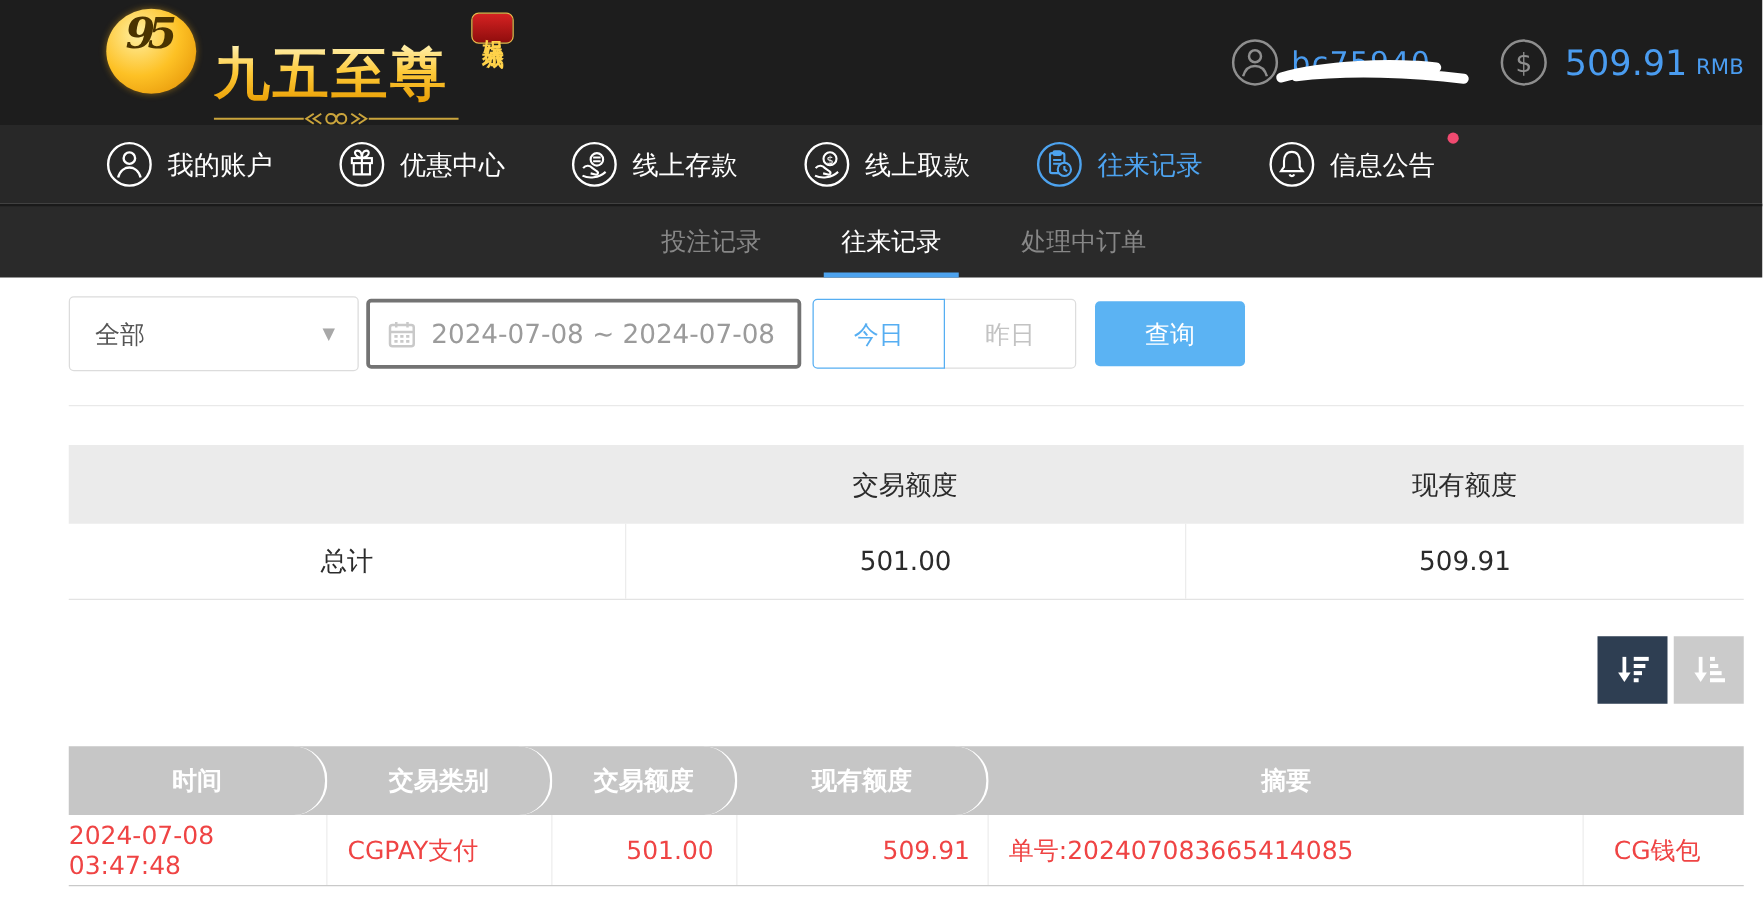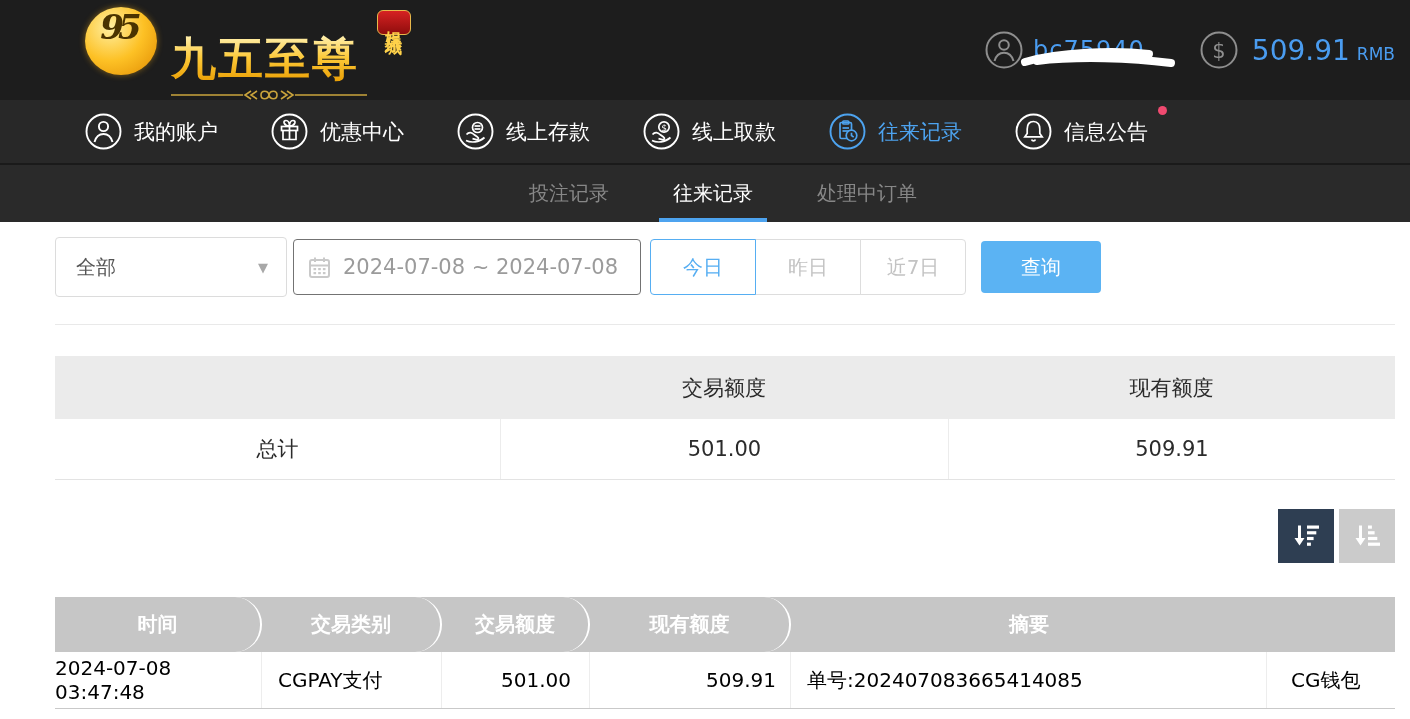--- a/index.html
+++ b/index.html
@@ -57,21 +57,21 @@
 
   .row { margin-left:55px; margin-right:15px; }
 
   
   .filters { margin-top:17px; height:56px; display:flex; align-items:center; }
   .select { width:232px; height:60px; border:1px solid #dcdcdc; border-radius:4px;
             display:flex; align-items:center; justify-content:space-between;
             padding:0 18px 0 20px; cursor:pointer; background:#fff; }
   .select .val { font-size:20px; color:#555; }
   .caret { font-size:13px; color:#a8a8a8; }
-  .datebox { width:348px; height:56px; border:1px solid #737373; border-radius:4px;
+  .datebox { width:348px; height:56px; border:3px solid #737373; border-radius:4px;
              display:flex; align-items:center; padding:0 14px; margin-left:6px;
              cursor:pointer; background:#fff; }
   .datebox .dval { font-size:21px; color:#9b9b9b; margin-left:12px; white-space:nowrap; }
   .quick { display:flex; margin-left:9px; }
   .qbtn { width:106px; height:56px; background:#fff; border:1px solid #ddd; margin-left:-1px;
           display:flex; align-items:center; justify-content:center; font-size:20px;
           color:#c3c3c3; cursor:pointer; position:relative; }
   .qbtn:first-child { margin-left:0; border-radius:4px 0 0 4px; }
   .qbtn:last-child { border-radius:0 4px 4px 0; }
   .qbtn.active { color:#56aef2; border-color:#56aef2; z-index:2; }
@@ -99,21 +99,21 @@
   .sort-asc  { background:#cbcbcb; }
 
   
   .rectable { margin-top:34px; }
   .rec-head { display:flex; height:55px; background:#c6c6c6; color:#fff;
               font-weight:bold; font-size:20px; }
   .rec-head .hcell { display:flex; align-items:center; justify-content:center;
                      border-right:2px solid #fff;border-radius:27px; }
   .rec-head .hcell:last-child { border-right:none; }
   .rec-row { display:flex; height:57px; border-bottom:1px solid #c9c9c9;
-             font-size:20px; color:#000000; background:#fff; }
+             font-size:20px; color:#ef4444; background:#fff; }
   .rec-row .cell { display:flex; align-items:center; border-right:1px solid #ededed; }
   .rec-row .cell:last-child { border-right:none; }
   .w1{width:207px;} .w2{width:180px;} .w3{width:148px;} .w4{width:201px;}
   .w5{width:476px;} .w6{flex:1;}
   .c-center{justify-content:center;}
   .c-left16{padding-left:16px;}
   .c-left24{padding-left:24px;}
   .c-right18{justify-content:flex-end;padding-right:18px;}
   .c-right14{justify-content:flex-end;padding-right:14px;}
 </style>
@@ -268,21 +268,20 @@
         <rect x="5.5" y="16" width="2.6" height="2.2"></rect>
           <rect x="10.2" y="16" width="2.6" height="2.2"></rect>
           <rect x="14.9" y="16" width="2.6" height="2.2"></rect>
       </g>
     </svg>
     <span class="dval">2024-07-08 ~ 2024-07-08</span>
   </div>
   <div class="quick">
     <div class="qbtn active">今日</div>
     <div class="qbtn">昨日</div>
-    <div class="qbtn">近7日</div>
   </div>
   <button class="search-btn">查询</button>
 </div>
 
 <hr class="sep row">
 
 <div class="summary row">
   <div class="sum-head">
     <div class="sc1"></div>
     <div class="sc2">交易额度</div>

